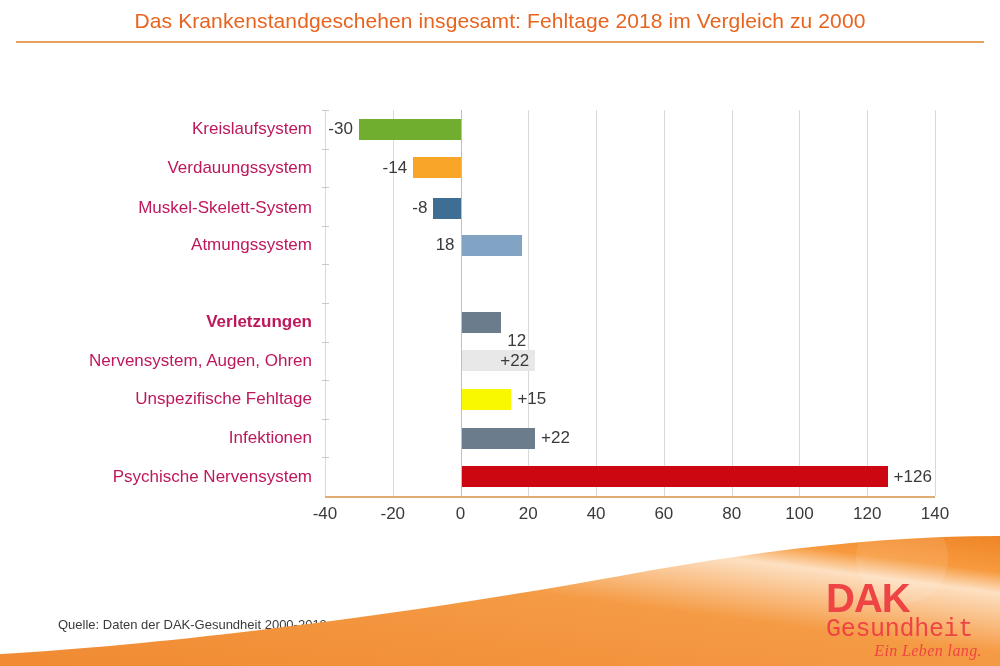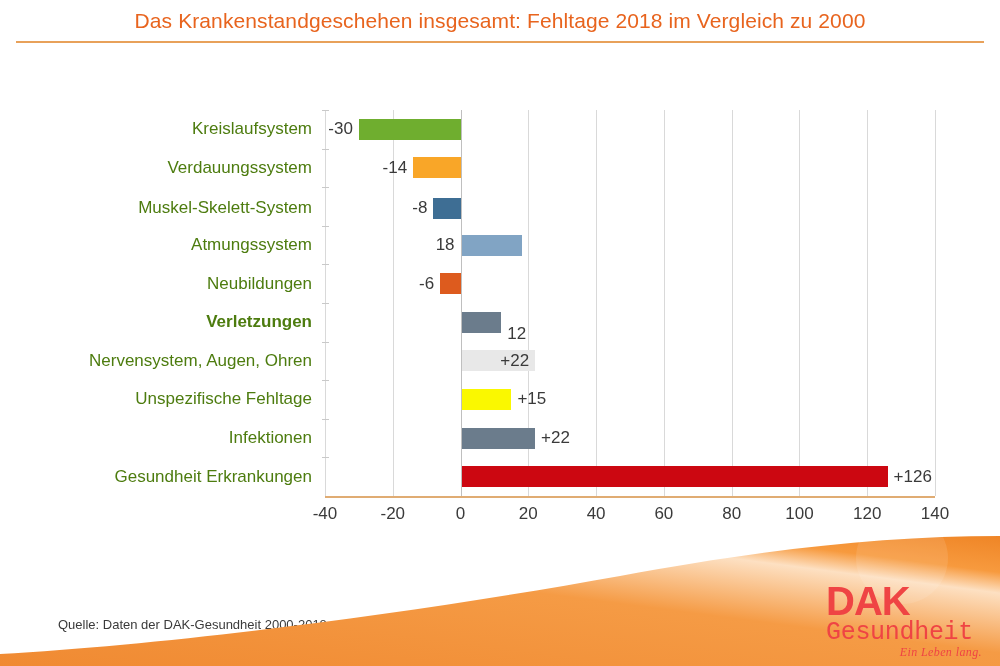--- a/index.html
+++ b/index.html
@@ -63,21 +63,21 @@
 
   
   .row {
     position: absolute;
     left: 0; width: 1000px; height: 38.6px;
   }
   .cat-label {
     position: absolute;
     left: 0; top: 0; width: 312px; height: 38.6px;
     display: flex; align-items: center; justify-content: flex-end;
-    font-size: 17px; color: #4d7c0f;
+    font-size: 17px; color: #be185d;
     white-space: nowrap;
   }
   .bar {
     position: absolute;
     height: 21px; top: 8.8px;
   }
   .vlabel {
     position: absolute;
     top: 8.8px; height: 21px;
     display: flex; align-items: center;
@@ -120,21 +120,21 @@
     font-size: 40px; font-weight: bold;
     letter-spacing: -1px; line-height: 0.92;
     font-family: "Liberation Sans", sans-serif;
   }
   #logo-ges {
     font-size: 25px; line-height: 1.0;
     letter-spacing: -0.3px;
     font-family: Liberation Mono, monospace;
   }
   #logo-claim {
-    font-size: 12px; font-style: italic;
+    font-size: 16px; font-style: italic;
     text-align: right; padding-right: 4px;
     font-family: "Liberation Serif", serif;
     letter-spacing: 0.4px;
   }
 </style>
 </head>
 <body>
 
 <div id="page">
 
@@ -172,30 +172,25 @@
         <div class="bar" style="left: 433.444px; width: 27.1111px; top: 8.8px; background: rgb(62, 110, 148);"></div>
         <div class="vlabel" style="top: 8.8px; left: 0px; width: 427.444px; justify-content: flex-end;">-8</div>
       </div>
       <div class="tickmark" style="top: 91.2px;"></div>
       <div class="row" style="top: 129.8px; height: 38.6px;">
         <div class="cat-label" style="height: 38.6px;">Atmungssystem</div>
         <div class="bar" style="left: 460.556px; width: 61px; top: 8.8px; background: rgb(129, 164, 196);"></div>
         <div class="vlabel" style="top: 8.8px; left: 0px; width: 454.556px; justify-content: flex-end;">18</div>
       </div>
       <div class="tickmark" style="top: 129.8px;"></div>
-      <div class="row" style="top: 168.4px; height: 38.6px;">
-        <div class="cat-label" style="height: 38.6px;">Neubildungen</div>
-        <div class="bar" style="left: 440.222px; width: 20.3333px; top: 8.8px; background: rgb(221, 91, 30);"></div>
-        <div class="vlabel" style="top: 8.8px; left: 0px; width: 434.222px; justify-content: flex-end;">-6</div>
-      </div>
       <div class="tickmark" style="top: 168.4px;"></div>
       <div class="row" style="top: 207px; height: 38.6px;">
         <div class="cat-label" style="height: 38.6px; font-weight: bold;">Verletzungen</div>
         <div class="bar" style="left: 460.556px; width: 40.6667px; top: 8.8px; background: rgb(107, 124, 140);"></div>
-        <div class="vlabel" style="top: 20px; left: 507.222px; justify-content: flex-start;">12</div>
+        <div class="vlabel" style="top: 27px; left: 507.222px; justify-content: flex-start;">12</div>
       </div>
       <div class="tickmark" style="top: 207px;"></div>
       <div class="row" style="top: 245.6px; height: 38.6px;">
         <div class="cat-label" style="height: 38.6px;">Nervensystem, Augen, Ohren</div>
         <div class="bar" style="left: 460.556px; width: 74.5556px; top: 8.8px; background: rgb(232, 232, 232);"></div>
         <div class="vlabel" style="top: 8.8px; left: 0px; width: 529.111px; justify-content: flex-end;">+22</div>
       </div>
       <div class="tickmark" style="top: 245.6px;"></div>
       <div class="row" style="top: 284.2px; height: 38.6px;">
         <div class="cat-label" style="height: 38.6px;">Unspezifische Fehltage</div>
@@ -203,21 +198,21 @@
         <div class="vlabel" style="top: 8.8px; left: 517.389px; justify-content: flex-start;">+15</div>
       </div>
       <div class="tickmark" style="top: 284.2px;"></div>
       <div class="row" style="top: 322.8px; height: 38.6px;">
         <div class="cat-label" style="height: 38.6px;">Infektionen</div>
         <div class="bar" style="left: 460.556px; width: 74.5556px; top: 8.8px; background: rgb(107, 124, 140);"></div>
         <div class="vlabel" style="top: 8.8px; left: 541.111px; justify-content: flex-start;">+22</div>
       </div>
       <div class="tickmark" style="top: 322.8px;"></div>
       <div class="row" style="top: 361.4px; height: 38.6px;">
-        <div class="cat-label" style="height: 38.6px;">Gesundheit Erkrankungen</div>
+        <div class="cat-label" style="height: 38.6px;">Psychische Nervensystem</div>
         <div class="bar" style="left: 460.556px; width: 427px; top: 8.8px; background: rgb(204, 7, 17);"></div>
         <div class="vlabel" style="top: 8.8px; left: 893.556px; justify-content: flex-start;">+126</div>
       </div>
       <div class="tickmark" style="top: 361.4px;"></div>
       <div class="xtick" style="left: 325px;">-40</div>
       <div class="xtick" style="left: 392.778px;">-20</div>
       <div class="xtick" style="left: 460.556px;">0</div>
       <div class="xtick" style="left: 528.333px;">20</div>
       <div class="xtick" style="left: 596.111px;">40</div>
       <div class="xtick" style="left: 663.889px;">60</div>

